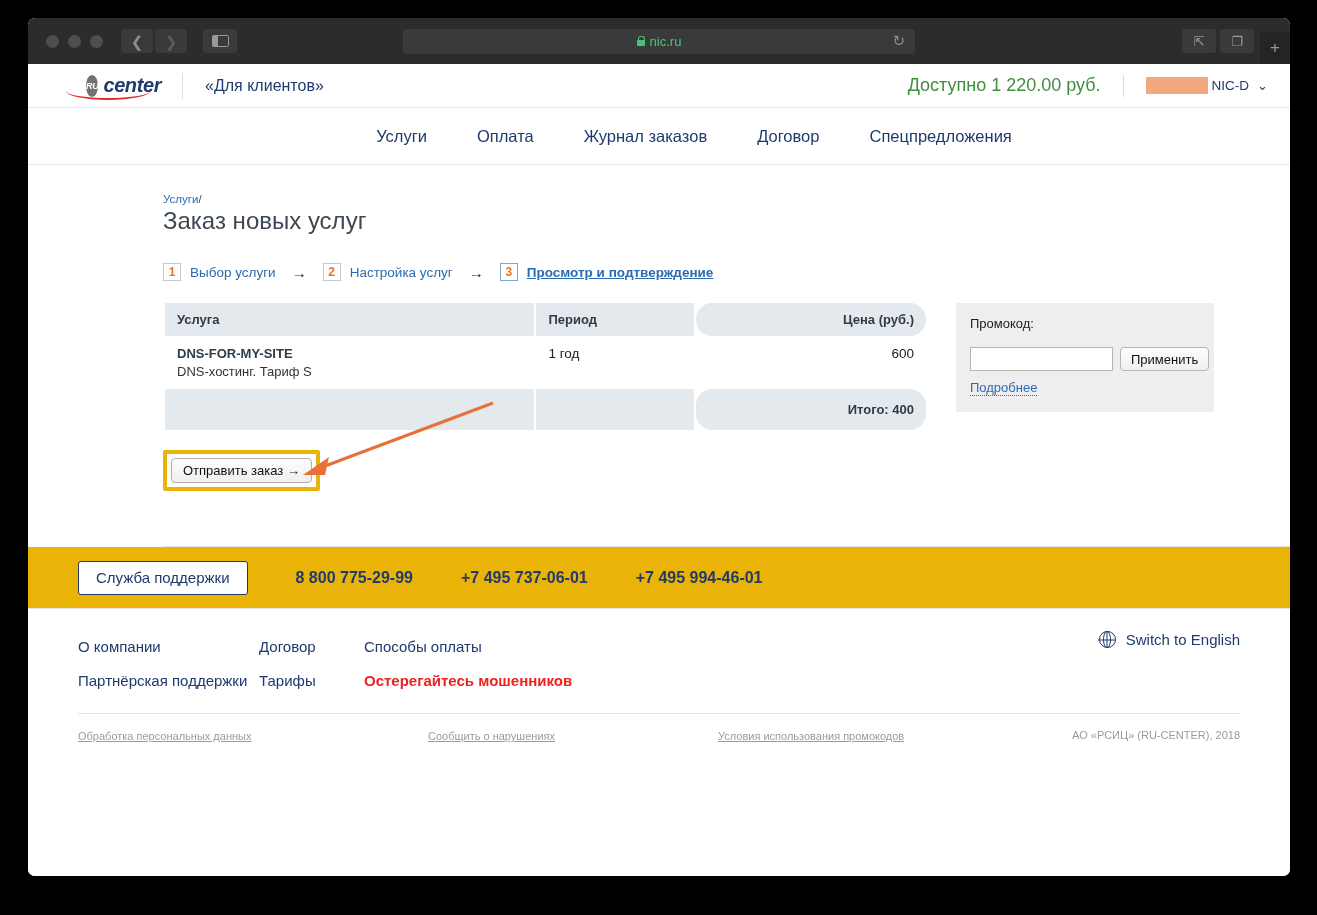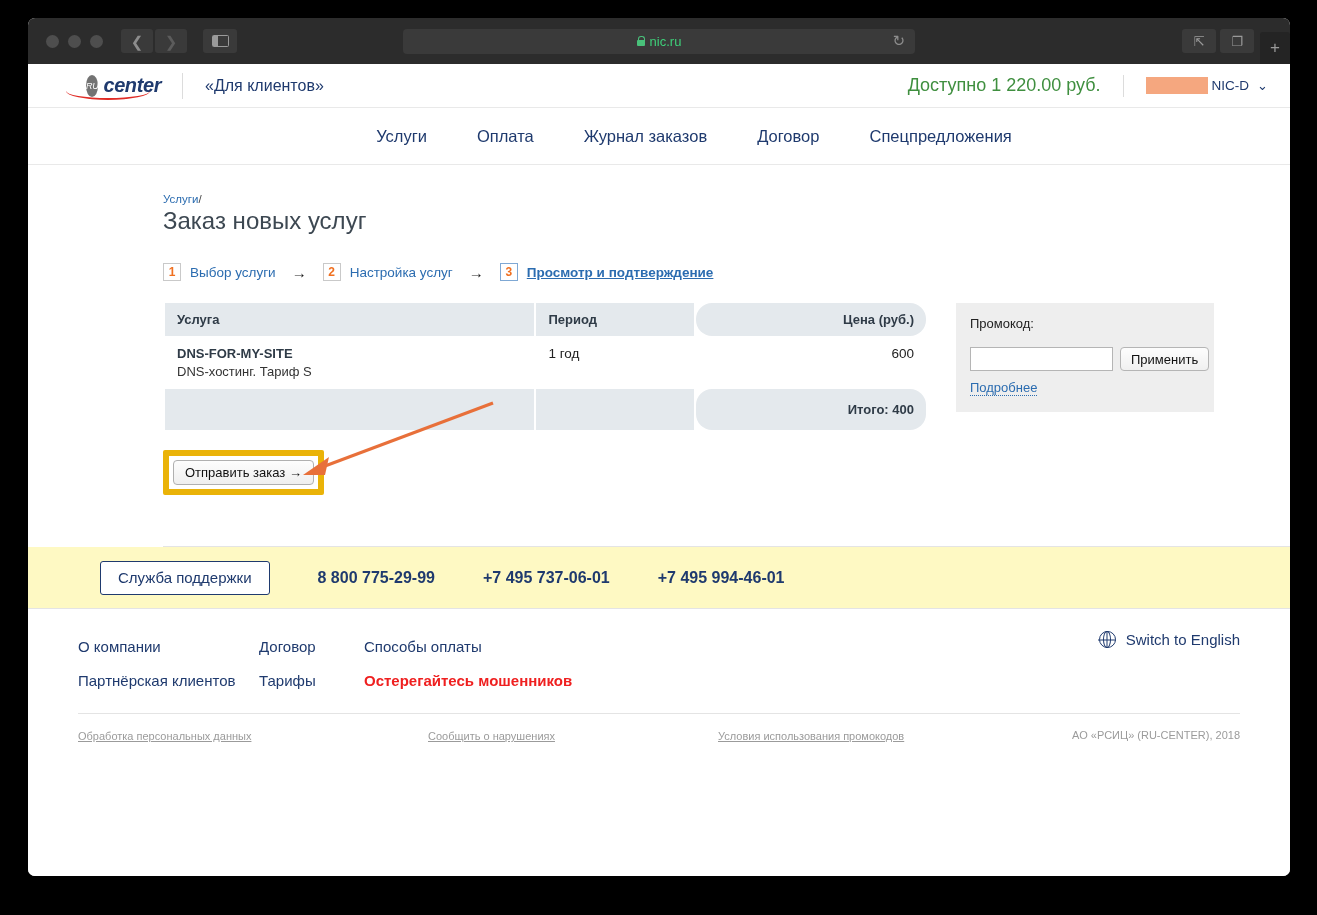--- a/index.html
+++ b/index.html
@@ -103,21 +103,21 @@
   .site-header {
     height: 44px;
     display: flex; align-items: center;
     padding: 0 22px 0 34px;
     border-bottom: 1px solid #e9e9e9;
   }
   .logo-wrap { display: flex; align-items: center; position: relative; width: 94px; height: 30px; }
   .logo-circle {
     width: 22px; height: 22px; border-radius: 50%;
     background: #737373;
-    color: #fff; font-size: 9px; font-weight: normal; font-style: italic;
+    color: #fff; font-size: 9px; font-weight: bold; font-style: italic;
     display: flex; align-items: center; justify-content: center;
     letter-spacing: -0.3px;
     margin-left: 24px;
   }
   .logo-text {
     font-size: 20px; font-weight: bold; font-style: italic;
     color: #1f3a6e; margin-left: 5px; letter-spacing: -0.4px;
   }
   .logo-swoosh {
     position: absolute; left: 4px; bottom: 1px; width: 84px; height: 9px;
@@ -196,39 +196,39 @@
   .promo-more {
     display: inline-block; margin-top: 9px;
     font-size: 13px; color: #2b6cb0;
     border-bottom: 1px dotted #2b6cb0;
     cursor: pointer;
   }
 
   .submit-wrap { margin-top: 20px; position: relative; width: 765px; height: 46px; }
   .submit-highlight {
     position: absolute; left: 0; top: 0;
-    border: 6px solid #eab308; padding: 4px;
+    border: 4px solid #eab308; padding: 4px;
     border-radius: 2px;
   }
   .submit-btn {
     height: 25px; padding: 0 11px;
     border: 1px solid #b0b0b0; border-radius: 4px;
     background: linear-gradient(#fdfdfd, #efefef);
     font-family: inherit; font-size: 13px; color: #111; cursor: pointer;
   }
   .arrow-svg { position: absolute; left: 122px; top: -55px; }
 
   .section-rule { border-top: 1px solid #e4e4e4; margin-top: 50px; }
 
   .support-bar {
-    background: #fef9c3;
+    background: #eab308;
     border-bottom: 1px solid #e4e4e4;
     height: 62px;
     display: flex; align-items: center;
-    padding: 0 0 0 72px;
+    padding: 0 0 0 50px;
     gap: 48px;
   }
   .support-btn {
     height: 34px; padding: 0 17px;
     border: 1px solid #1f3a6e; border-radius: 3px;
     background: #fff; color: #1f3a6e;
     font-family: inherit; font-size: 15px; cursor: pointer;
   }
   .phone { font-size: 16px; font-weight: bold; color: #1f3a6e; }
 
@@ -413,21 +413,21 @@
     </div>
 
     <div class="footer">
       <div class="footer-grid">
         <div class="frow">
           <span class="fcol1 flink">О компании</span>
           <span class="fcol2 flink">Договор</span>
           <span class="flink">Способы оплаты</span>
         </div>
         <div class="frow">
-          <span class="fcol1 flink">Партнёрская клиентов</span>
+          <span class="fcol1 flink">Партнёрская поддержки</span>
           <span class="fcol2 flink">Тарифы</span>
           <span class="flink alert">Остерегайтесь мошенников</span>
         </div>
         <div class="switch-lang">
           <span class="globe">
               <span class="globe-oval"></span>
             </span>
           <span>Switch to English</span>
         </div>
       </div>

